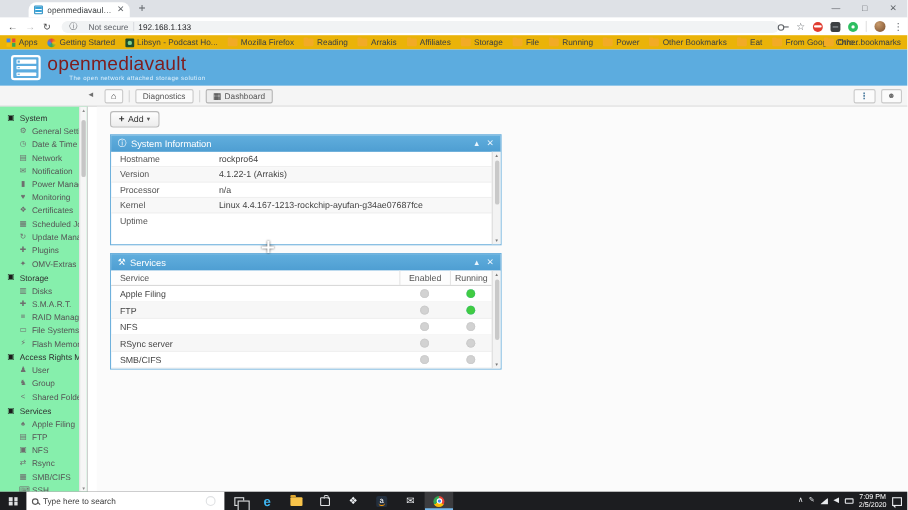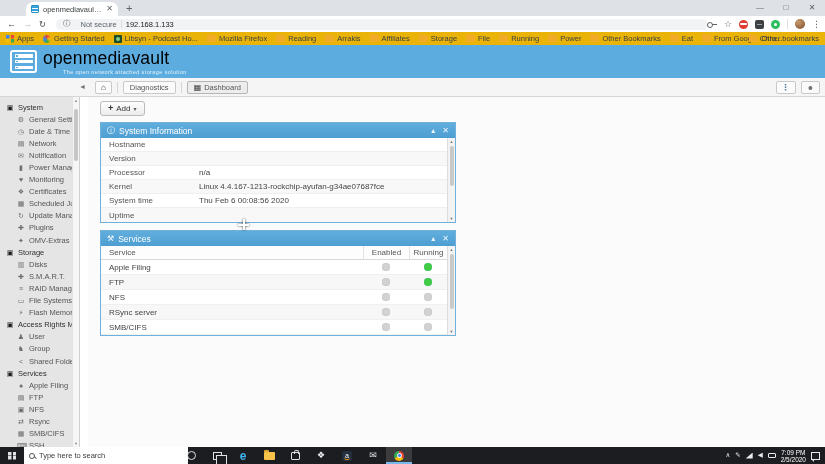--- a/index.html
+++ b/index.html
@@ -56,38 +56,38 @@
   .getting-started-icon { width:8px; height:8px; border-radius:50%; background:conic-gradient(#ea4335,#fbbc05,#34a853,#4285f4,#ea4335); }
   .libsyn-icon { width:8px; height:8px; border-radius:1px; background:#1d4d2b; position:relative; }
   .libsyn-icon::after { content:''; position:absolute; left:2px; top:2px; width:4px; height:4px; background:#7fd08a; border-radius:50%; }
   .bm-right { position:absolute; right:6px; top:0; height:13px; display:flex; align-items:center; gap:3px; }
 
   
   .omv-header { position:absolute; left:0; top:45px; width:825px; height:33px; background:#5cacdf; }
   .logo-box { position:absolute; left:10px; top:5px; width:27px; height:23px; border:2px solid #fff; border-radius:3px; padding:2px 2.5px; display:flex; flex-direction:column; justify-content:space-between; }
   .logo-bar { height:3.5px; background:#fff; border-radius:0.5px; position:relative; }
   .logo-bar::after { content:''; position:absolute; left:1.5px; top:1px; width:2px; height:1.5px; background:#5cacdf; }
-  .brand { position:absolute; left:43px; top:3px; font-size:17.5px; color:#000000; letter-spacing:0.2px; }
+  .brand { position:absolute; left:43px; top:3px; font-size:17.5px; color:#7f1d1d; letter-spacing:0.2px; }
   .tagline { position:absolute; left:63px; top:24px; font-size:5.5px; color:#e3f2fc; letter-spacing:0.4px; }
 
   
   .omv-toolbar { position:absolute; left:0; top:78px; width:825px; height:19px; background:#f5f5f5; border-bottom:1px solid #d6d6d6; }
   .collapse-arrow { position:absolute; left:79px; top:5px; font-size:7px; color:#707070; }
   .chips { position:absolute; left:95px; top:3px; height:13px; display:flex; align-items:center; gap:5px; }
   .chip { background:#fbfbfb; border:1px solid #c9c9c9; border-radius:2px; height:13px; padding:0 6px; display:flex; align-items:center; gap:3px; font-size:7.5px; color:#555; }
   .chip .g { font-size:8px; color:#333; line-height:1; }
   .chip.active { background:#ededed; border-color:#b5b5b5; }
   .chip-sep { width:1px; height:11px; background:#d5d5d5; }
   .right-chips { position:absolute; right:5px; top:3px; display:flex; gap:5px; }
   .chip.sq { padding:0 5px; }
   .chip .kb { font-size:8px; color:#4d7ca0; line-height:1; font-weight:bold; }
   .chip .usr { font-size:7px; color:#6d6d6d; line-height:1; }
 
   
-  .sidebar { position:absolute; left:0; top:97px; width:80px; bottom:17px; background:#e5e5e5; border-right:1px solid #cfcfcf; overflow:hidden; }
+  .sidebar { position:absolute; left:0; top:97px; width:80px; bottom:17px; background:#86efac; border-right:1px solid #cfcfcf; overflow:hidden; }
   .side-list { position:absolute; left:0; top:4px; right:7px; }
   .sec,.itm { height:12.1px; display:flex; align-items:center; gap:4px; white-space:nowrap; overflow:hidden; }
   .sec { padding-left:6px; }
   .itm { padding-left:17px; }
   .sec .ic { width:8px; font-size:7px; color:#1b1b1b; text-align:center; flex:none; line-height:1; }
   .itm .ic { width:8px; font-size:7px; color:#6e6e6e; text-align:center; flex:none; line-height:1; }
   .sec .lb { font-size:7.5px; color:#2f2f2f; }
   .itm .lb { font-size:7.5px; color:#555; }
   .side-scroll { position:absolute; right:0; top:0; bottom:0; width:7px; background:#f6f6f6; border-left:1px solid #e2e2e2; }
   .side-scroll .arr { position:absolute; left:0; width:6px; text-align:center; font-size:4px; color:#8a8a8a; }
@@ -139,21 +139,21 @@
   .cursor-move::after { content:''; position:absolute; left:4.5px; top:0; width:2px; height:11px; background:#fff; }
 
   
   .taskbar { position:absolute; left:0; bottom:0; width:825px; height:17px; background:#1c1d20; }
   .start { position:absolute; left:0; top:0; width:24px; height:17px; display:flex; align-items:center; justify-content:center; }
   .win-logo { width:8px; height:8px; background:
      linear-gradient(#dfe1e3,#dfe1e3) 0 0/3.5px 3.5px no-repeat,
      linear-gradient(#dfe1e3,#dfe1e3) 4.5px 0/3.5px 3.5px no-repeat,
      linear-gradient(#dfe1e3,#dfe1e3) 0 4.5px/3.5px 3.5px no-repeat,
      linear-gradient(#dfe1e3,#dfe1e3) 4.5px 4.5px/3.5px 3.5px no-repeat; }
-  .tb-search { position:absolute; left:24px; top:0; width:164px; height:17px; background:#fff; display:flex; align-items:center; padding:0 5px; gap:4px; }
+  .tb-search { position:absolute; left:24px; top:0; width:180px; height:17px; background:#fff; display:flex; align-items:center; padding:0 5px; gap:4px; }
   .mag { width:6px; height:6px; position:relative; flex:none; }
   .mag::before { content:''; position:absolute; left:0; top:0; width:4px; height:4px; border:1px solid #555; border-radius:50%; }
   .mag::after { content:''; position:absolute; left:4.5px; top:4.5px; width:2.5px; height:1px; background:#555; transform:rotate(45deg); }
   .tb-search input { border:none; outline:none; background:transparent; font-size:7.5px; color:#333; width:100%; font-family:inherit; }
   .tb-search input::placeholder { color:#3c3c3c; }
   .tb-icons { position:absolute; left:178px; top:0; height:17px; display:flex; }
   .tbi { width:26px; height:17px; display:flex; align-items:center; justify-content:center; position:relative; }
   .tbi.active { background:rgba(255,255,255,0.14); box-shadow:inset 0 -2px 0 #76b9ed; }
   .cortana { width:9px; height:9px; border:1.5px solid #dfe1e3; border-radius:50%; }
   .taskview { width:9px; height:8px; border:1px solid #dfe1e3; position:relative; background:transparent; }
@@ -458,37 +458,35 @@
         <span class="ic">ⓘ</span>
         <span class="ttl">System Information</span>
         <span class="ctl">
           <span>▴</span>
           <span>✕</span>
         </span>
       </div>
       <div class="si-rows" id="si-rows">
           <div class="si-row">
             <span class="si-label">Hostname</span>
+            <span class="si-value">rockpro64</span>
           </div>
           <div class="si-row">
             <span class="si-label">Version</span>
+            <span class="si-value">4.1.22-1 (Arrakis)</span>
           </div>
           <div class="si-row">
             <span class="si-label">Processor</span>
             <span class="si-value">n/a</span>
           </div>
           <div class="si-row">
             <span class="si-label">Kernel</span>
             <span class="si-value">Linux 4.4.167-1213-rockchip-ayufan-g34ae07687fce</span>
           </div>
           <div class="si-row">
-            <span class="si-label">System time</span>
-            <span class="si-value">Thu Feb 6 00:08:56 2020</span>
-          </div>
-          <div class="si-row">
             <span class="si-label">Uptime</span>
           </div>
         </div>
       <div class="pscroll">
         <span class="arr" style="top:1px;">▲</span>
         <div class="thumb" style="top:8px;height:40px;"></div>
         <span class="arr" style="bottom:1px;">▼</span>
       </div>
     </div>
 

